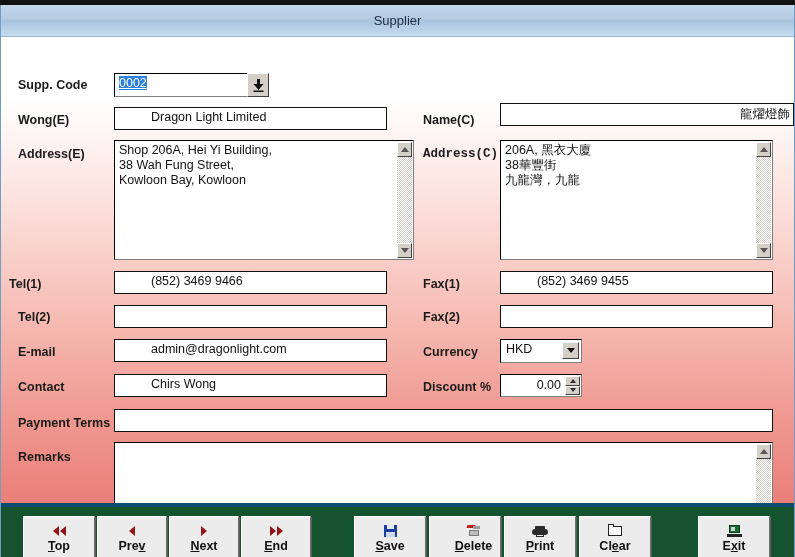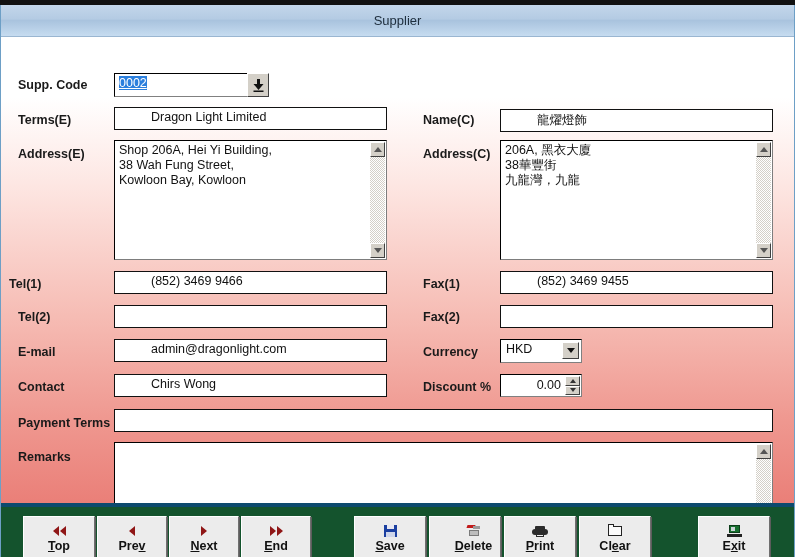--- a/index.html
+++ b/index.html
@@ -143,46 +143,46 @@
       <span class="sel">0002</span>
     </div>
     <div class="btnbox" style="left:246px;top:36px;width:22px;height:24px;">
       <svg width="11" height="13" viewBox="0 0 11 13">
         <rect x="4" y="0" width="3" height="6" fill="#111"></rect>
         <polygon points="0.5,5 10.5,5 5.5,11" fill="#111"></polygon>
         <rect x="0.5" y="11.5" width="10" height="1.5" fill="#111"></rect>
       </svg>
     </div>
 
-    <span class="lbl" style="left:17px;top:76px;">Terms(E)</span>
+    <span class="lbl" style="left:17px;top:76px;">Wong(E)</span>
     <div class="fld plain" style="left:113px;top:70px;width:273px;height:23px;">
       <span>Dragon Light Limited</span>
     </div>
 
     <span class="lbl" style="left:422px;top:76px;">Name(C)</span>
-    <div class="fld plain" style="left:499px;top:72px;width:273px;height:23px;">
+    <div class="fld plain" style="left:499px;top:66px;width:294px;height:23px;text-align:right;">
       <span>龍燿燈飾</span>
     </div>
 
     <span class="lbl" style="left:17px;top:110px;">Address(E)</span>
-    <div class="area" style="left:113px;top:103px;width:273px;height:120px;">
+    <div class="area" style="left:113px;top:103px;width:300px;height:120px;">
       <div>Shop 206A, Hei Yi Building,</div>
       <div>38 Wah Fung Street,</div>
       <div>Kowloon Bay, Kowloon</div>
       <div class="vsb">
         <div class="sbbtn t">
             <span class="tri up"></span>
           </div>
         <div class="sbbtn b">
             <span class="tri dn"></span>
           </div>
       </div>
     </div>
 
-    <span class="lbl" style="left:422px;top:110px;">Address(C)</span>
+    <span class="lbl" style="left:422px;top:110px;font-family:Liberation Mono, monospace;">Address(C)</span>
     <div class="area" style="left:499px;top:103px;width:273px;height:120px;">
       <div>206A, 黑衣大廈</div>
       <div>38華豐街</div>
       <div>九龍灣，九龍</div>
       <div class="vsb">
         <div class="sbbtn t">
             <span class="tri up"></span>
           </div>
         <div class="sbbtn b">
             <span class="tri dn"></span>

